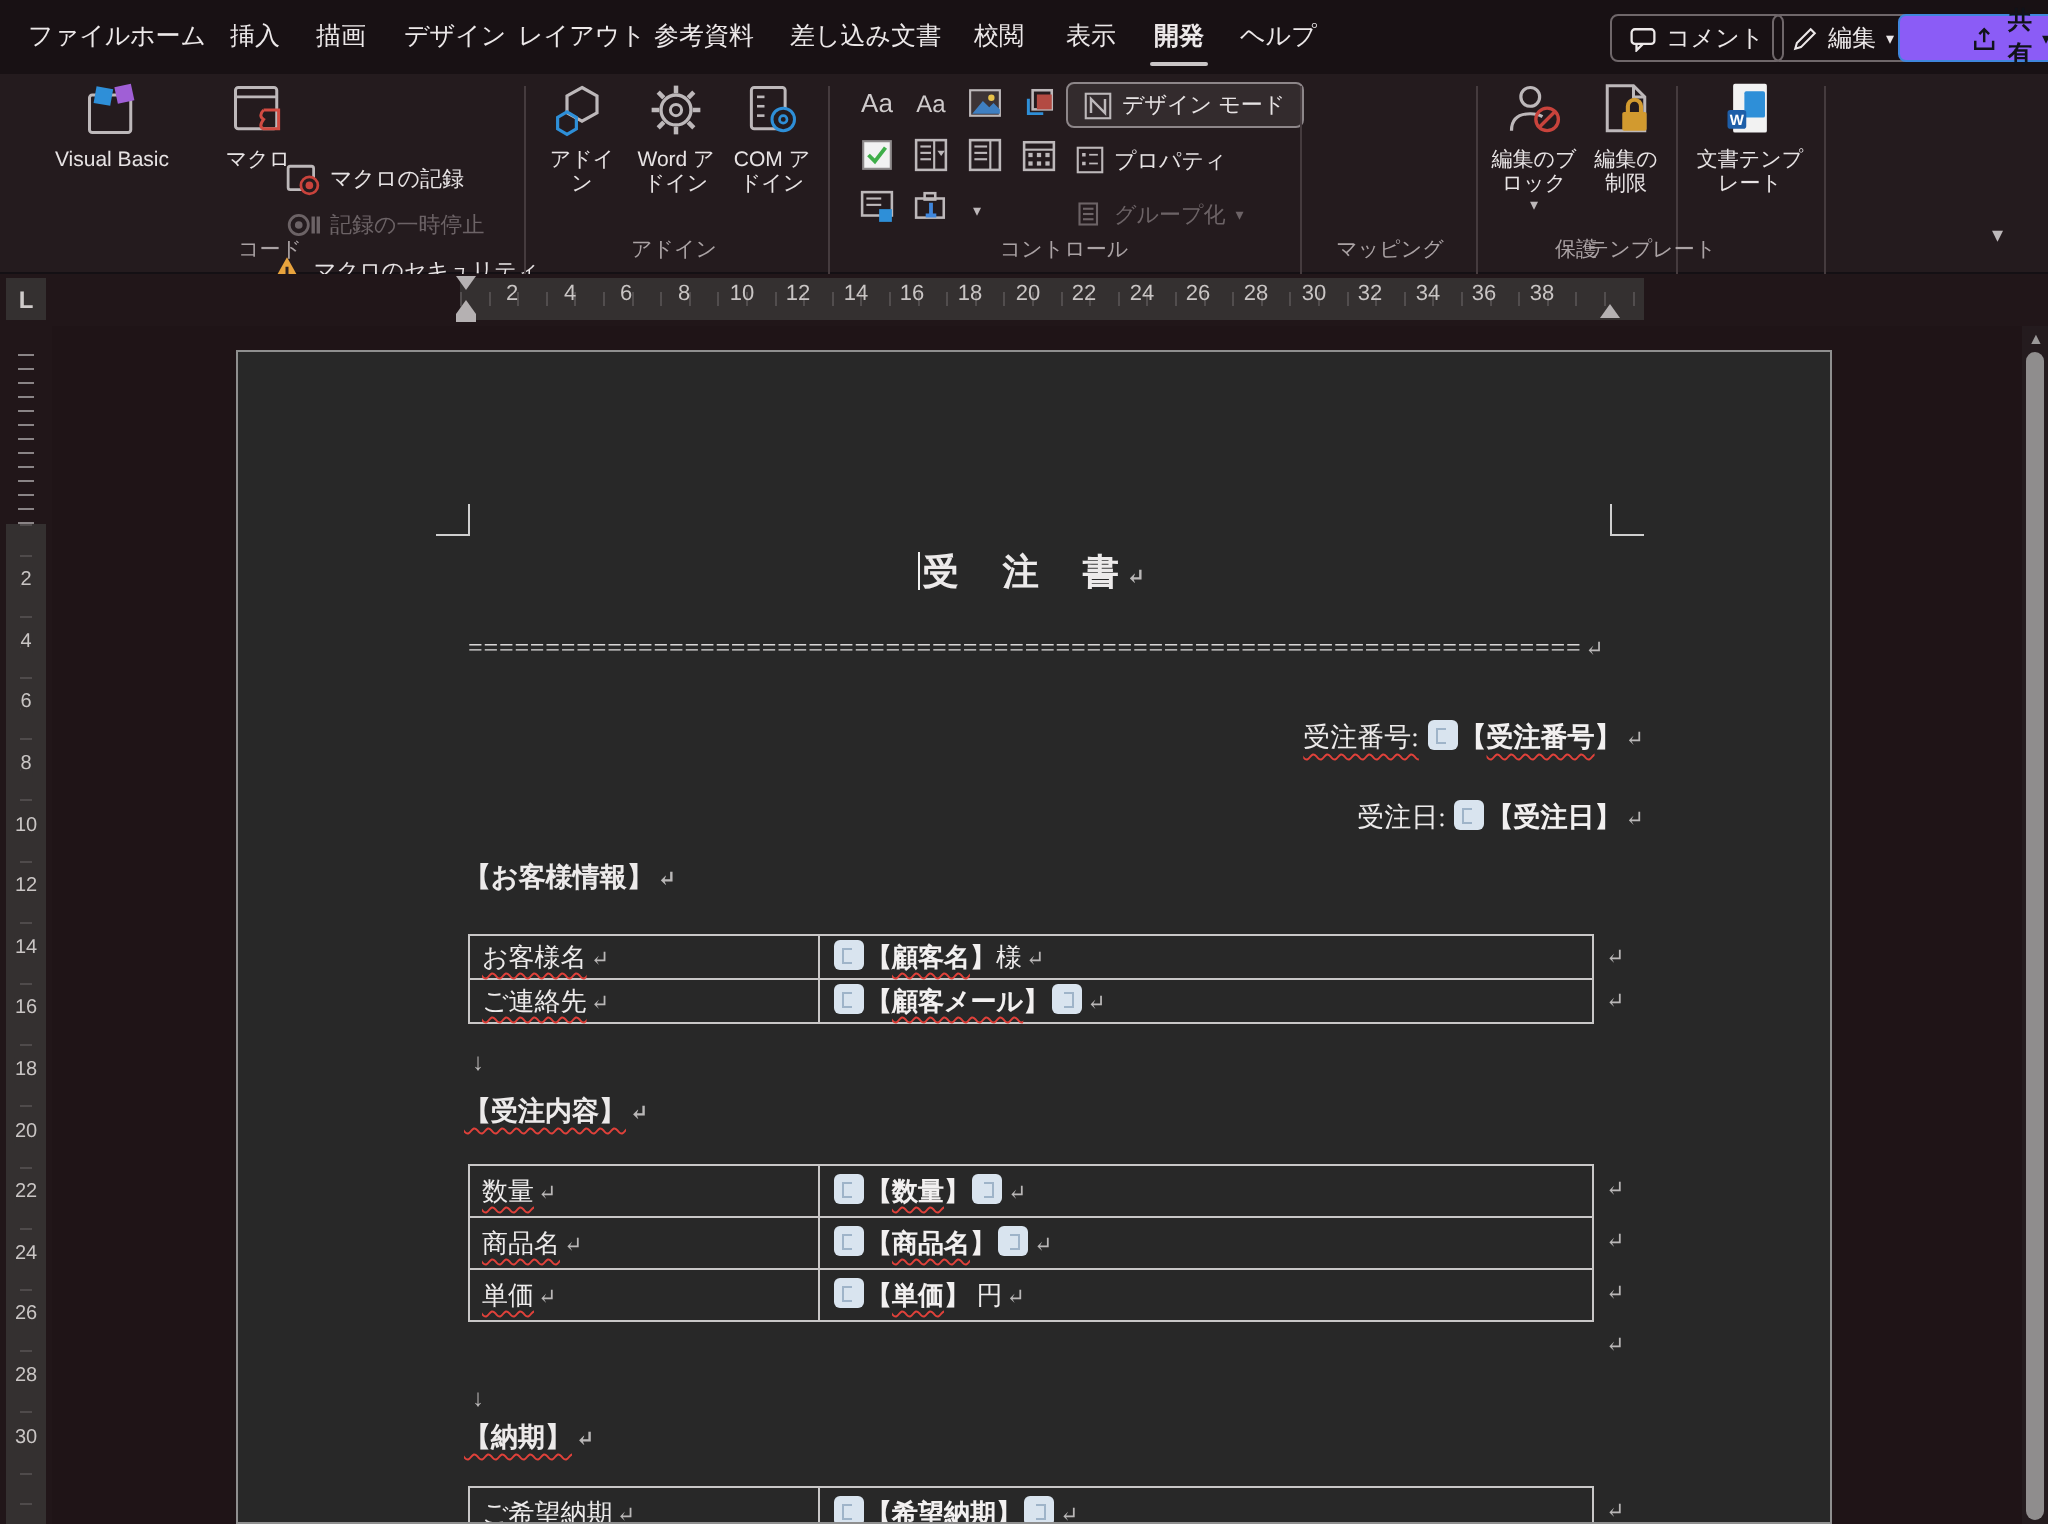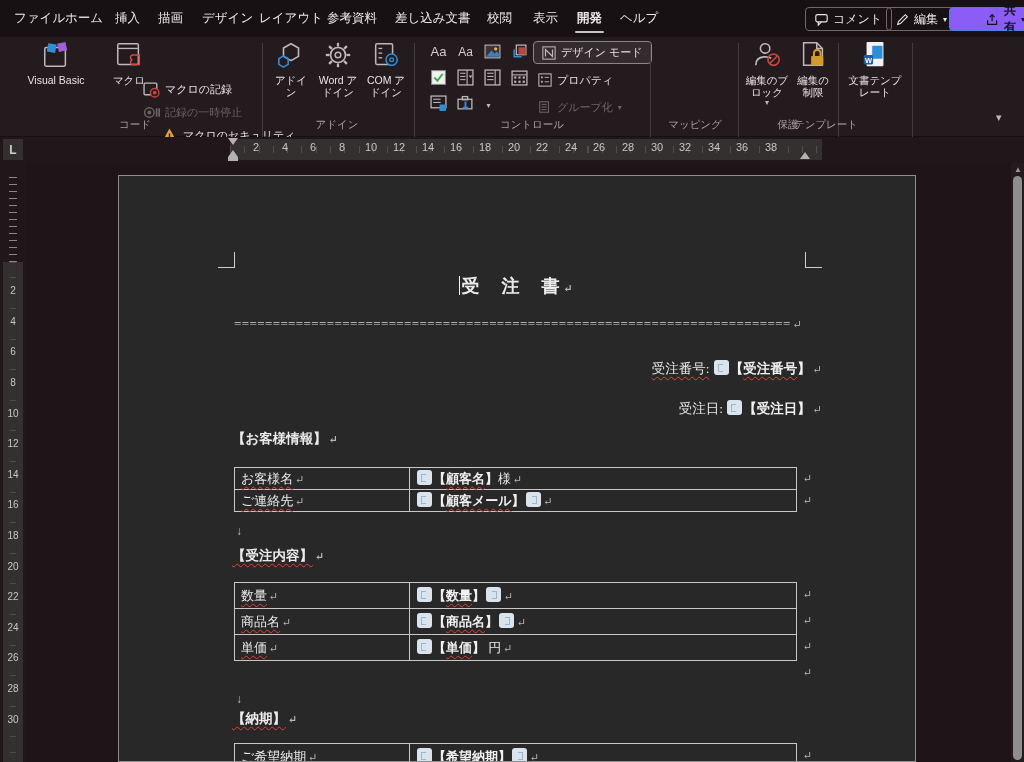--- a/index.html
+++ b/index.html
@@ -147,21 +147,21 @@
   </div>
   <div class="sm-btn disabled" style="left:143px;top:65px">
     <svg class="icon16" viewBox="0 0 16 16">
         <circle cx="6" cy="8" r="4.5" fill="none" stroke="#6c6366" stroke-width="1.3"></circle>
         <circle cx="6" cy="8" r="1.8" fill="#6c6366"></circle>
         <rect x="12" y="4" width="1.6" height="8" fill="#6c6366"></rect>
         <rect x="14.4" y="4" width="1.6" height="8" fill="#6c6366"></rect>
       </svg>
     <span>記録の一時停止</span>
   </div>
-  <div class="sm-btn" style="left:161px;top:88px">
+  <div class="sm-btn" style="left:135px;top:88px">
     <svg class="icon16" viewBox="0 0 16 16">
         <path d="M8 1.5 L15 14 H1 Z" fill="#e8a33d"></path>
         <rect x="7.3" y="6" width="1.4" height="4" fill="#2a2022"></rect>
         <rect x="7.3" y="11" width="1.4" height="1.4" fill="#2a2022"></rect>
       </svg>
     <span>マクロのセキュリティ</span>
   </div>
   <div class="grp-label" style="left:135px">コード</div>
   <div class="rib-sep" style="left:262px"></div>
 

